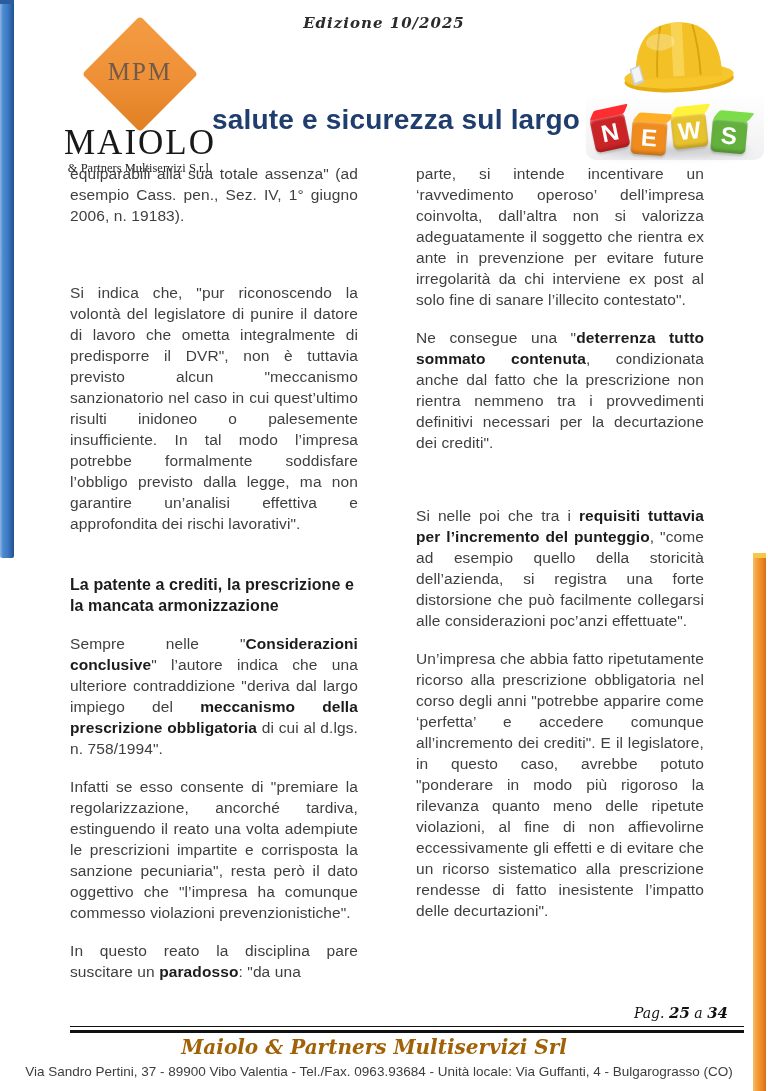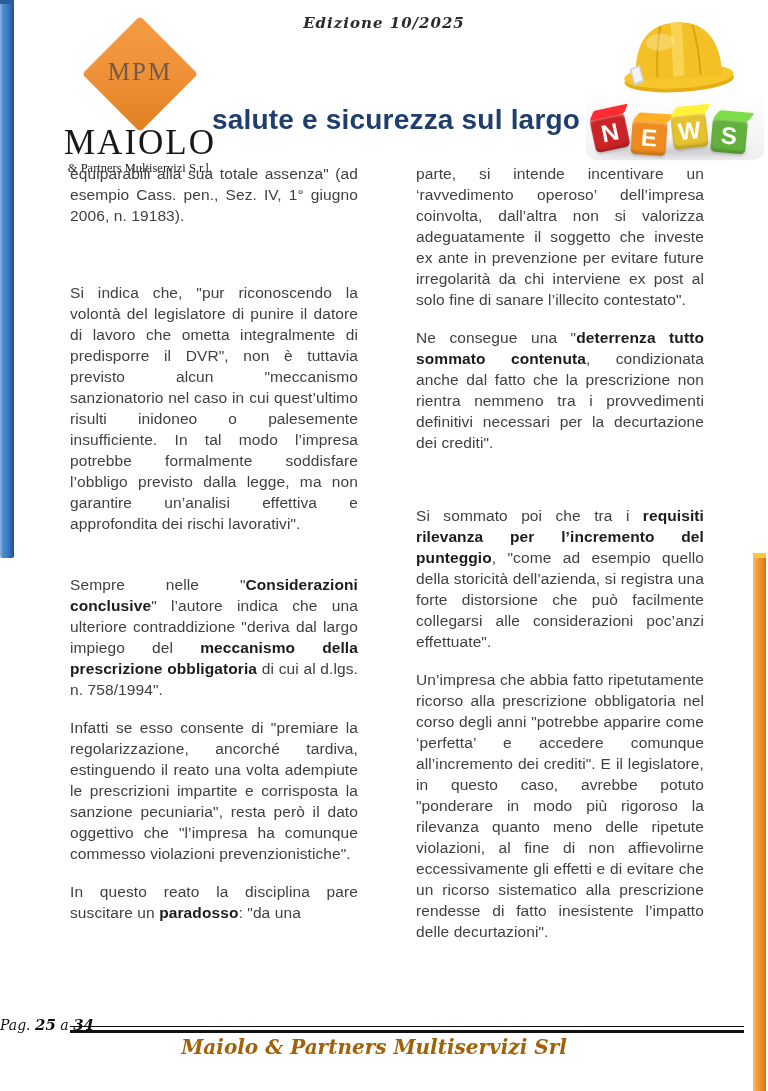--- a/index.html
+++ b/index.html
@@ -57,22 +57,22 @@
     letter-spacing:0.1px;}
   .para b{color:#1c1c1c;}
   .para.heading{text-align:left;font-size:16px;color:#141414;}
   #col-left .para + .para{margin-top:17px;}
   #col-left .para:nth-child(2){margin-top:56px;}
   #col-left .para:nth-child(3){margin-top:40px;}
   #col-right .para + .para{margin-top:17px;}
   #col-right .para:nth-child(3){margin-top:52px;}
 
   
-  .pagenum{position:absolute;top:1004px;left:0;right:40px;text-align:left;
-    font-family:"DejaVu Serif",serif;font-style:italic;font-size:14px;color:#111;margin-top:12px;}
+  .pagenum{position:absolute;top:1004px;left:0;right:40px;text-align:right;
+    font-family:"DejaVu Serif",serif;font-style:italic;font-size:14px;color:#111;}
   .pagenum b{font-size:15px;}
   .rule{position:absolute;top:1026px;left:70px;right:24px;height:3px;
     border-top:1px solid #111;border-bottom:3px solid #111;}
   .company{position:absolute;top:1035px;left:0;right:20px;text-align:center;
     font-family:"DejaVu Serif",serif;font-style:italic;font-weight:700;font-size:20px;color:#a16207;}
   .address{position:absolute;top:1064px;left:0;right:10px;text-align:center;
     font-size:13.5px;color:#3d3d3d;}
 </style>
 </head>
 <body>
@@ -121,30 +121,32 @@
         <div class="cube" style="--c: #63b13c;">
           <span>S</span>
         </div>
       </div>
   </div>
 
   <main class="content">
     <div class="col" id="col-left">
         <p class="para"><span>equiparabili alla sua totale assenza" (ad esempio Cass. pen., Sez. IV, 1° giugno 2006, n. 19183).</span></p>
         <p class="para"><span>Si indica che, "pur riconoscendo la volontà del legislatore di punire il datore di lavoro che ometta integralmente di predisporre il DVR", non è tuttavia previsto alcun "meccanismo sanzionatorio nel caso in cui quest’ultimo risulti inidoneo o palesemente insufficiente. In tal modo l’impresa potrebbe formalmente soddisfare l’obbligo previsto dalla legge, ma non garantire un’analisi effettiva e approfondita dei rischi lavorativi".</span></p>
+        <p class="para heading"><b>La patente a crediti, la prescrizione e la mancata armonizzazione</b></p>
         <p class="para"><span>Sempre nelle "</span><b>Considerazioni conclusive</b><span>" l’autore indica che una ulteriore contraddizione "deriva dal largo impiego del </span><b>meccanismo della prescrizione obbligatoria</b><span> di cui al d.lgs. n. 758/1994".</span></p>
         <p class="para"><span>Infatti se esso consente di "premiare la regolarizzazione, ancorché tardiva, estinguendo il reato una volta adempiute le prescrizioni impartite e corrisposta la sanzione pecuniaria", resta però il dato oggettivo che "l’impresa ha comunque commesso violazioni prevenzionistiche".</span></p>
         <p class="para"><span>In questo reato la disciplina pare suscitare un </span><b>paradosso</b><span>: "da una</span></p>
       </div>
     <div class="col" id="col-right">
-        <p class="para"><span>parte, si intende incentivare un ‘ravvedimento operoso’ dell’impresa coinvolta, dall’altra non si valorizza adeguatamente il soggetto che investe ex ante in prevenzione per evitare future irregolarità da chi interviene ex post al solo fine di sanare l’illecito contestato".</span></p>
+        <p class="para"><span>parte, si intende incentivare un ‘ravvedimento operoso’ dell’impresa coinvolta, dall’altra non si valorizza adeguatamente il soggetto che rientra ex ante in prevenzione per evitare future irregolarità da chi interviene ex post al solo fine di sanare l’illecito contestato".</span></p>
         <p class="para"><span>Ne consegue una "</span><b>deterrenza tutto sommato contenuta</b><span>, condizionata anche dal fatto che la prescrizione non rientra nemmeno tra i provvedimenti definitivi necessari per la decurtazione dei crediti".</span></p>
-        <p class="para"><span>Si sommato poi che tra i </span><b>requisiti rilevanza per l’incremento del punteggio</b><span>, "come ad esempio quello della storicità dell’azienda, si registra una forte distorsione che può facilmente collegarsi alle considerazioni poc’anzi effettuate".</span></p>
+        <p class="para"><span>Si nelle poi che tra i </span><b>requisiti tuttavia per l’incremento del punteggio</b><span>, "come ad esempio quello della storicità dell’azienda, si registra una forte distorsione che può facilmente collegarsi alle considerazioni poc’anzi effettuate".</span></p>
         <p class="para"><span>Un’impresa che abbia fatto ripetutamente ricorso alla prescrizione obbligatoria nel corso degli anni "potrebbe apparire come ‘perfetta’ e accedere comunque all’incremento dei crediti". E il legislatore, in questo caso, avrebbe potuto "ponderare in modo più rigoroso la rilevanza quanto meno delle ripetute violazioni, al fine di non affievolirne eccessivamente gli effetti e di evitare che un ricorso sistematico alla prescrizione rendesse di fatto inesistente l’impatto delle decurtazioni".</span></p>
       </div>
   </main>
 
   <div class="pagenum"><span>Pag.</span> <b>25</b> <span>a</span> <b>34</b></div>
 
   <div class="rule"></div>
   <div class="company">Maiolo &amp; Partners Multiservizi Srl</div>
+  <div class="address">Via Sandro Pertini, 37 - 89900 Vibo Valentia - Tel./Fax. 0963.93684 - Unità locale: Via Guffanti, 4 - Bulgarograsso (CO)</div>
 
 </div>
 
 </body></html>

